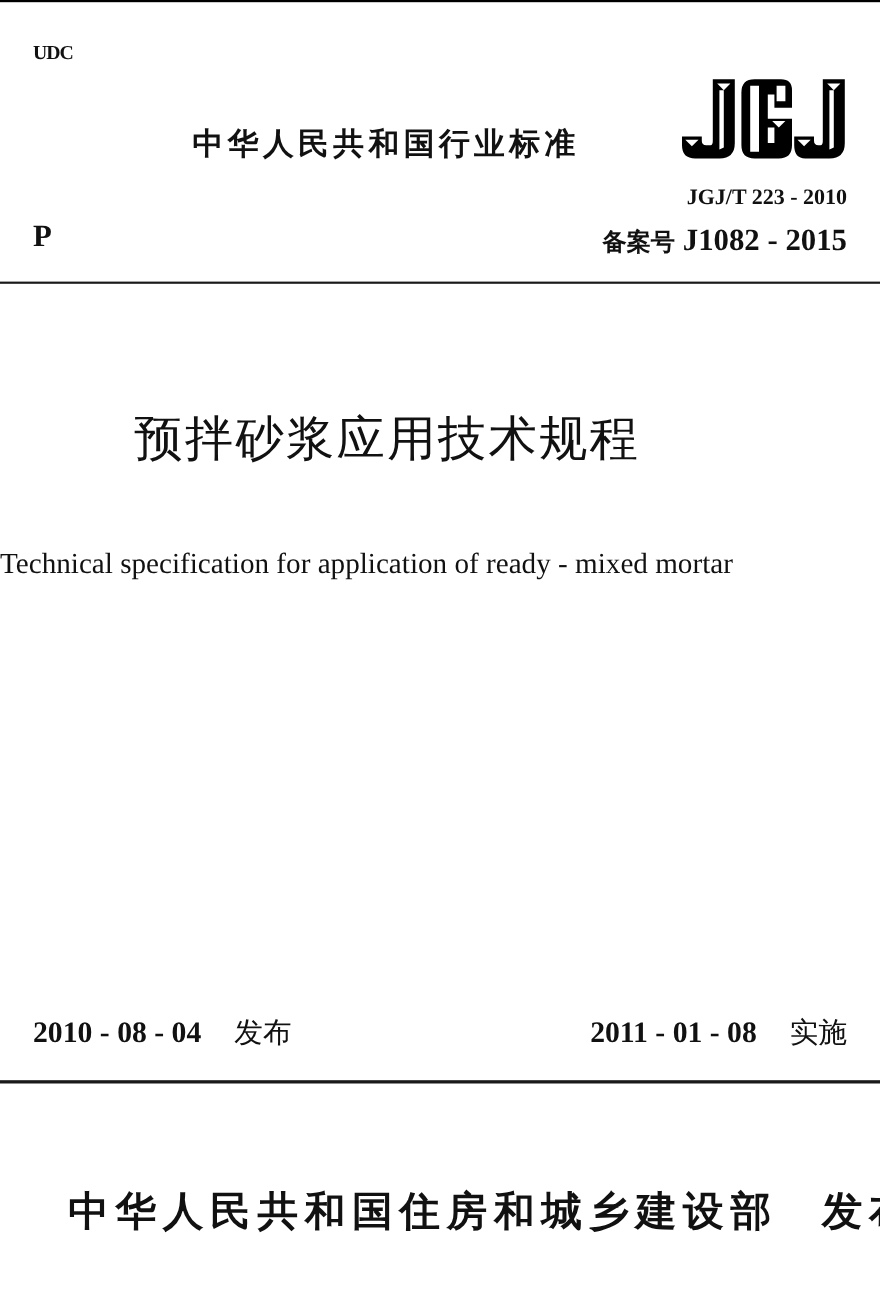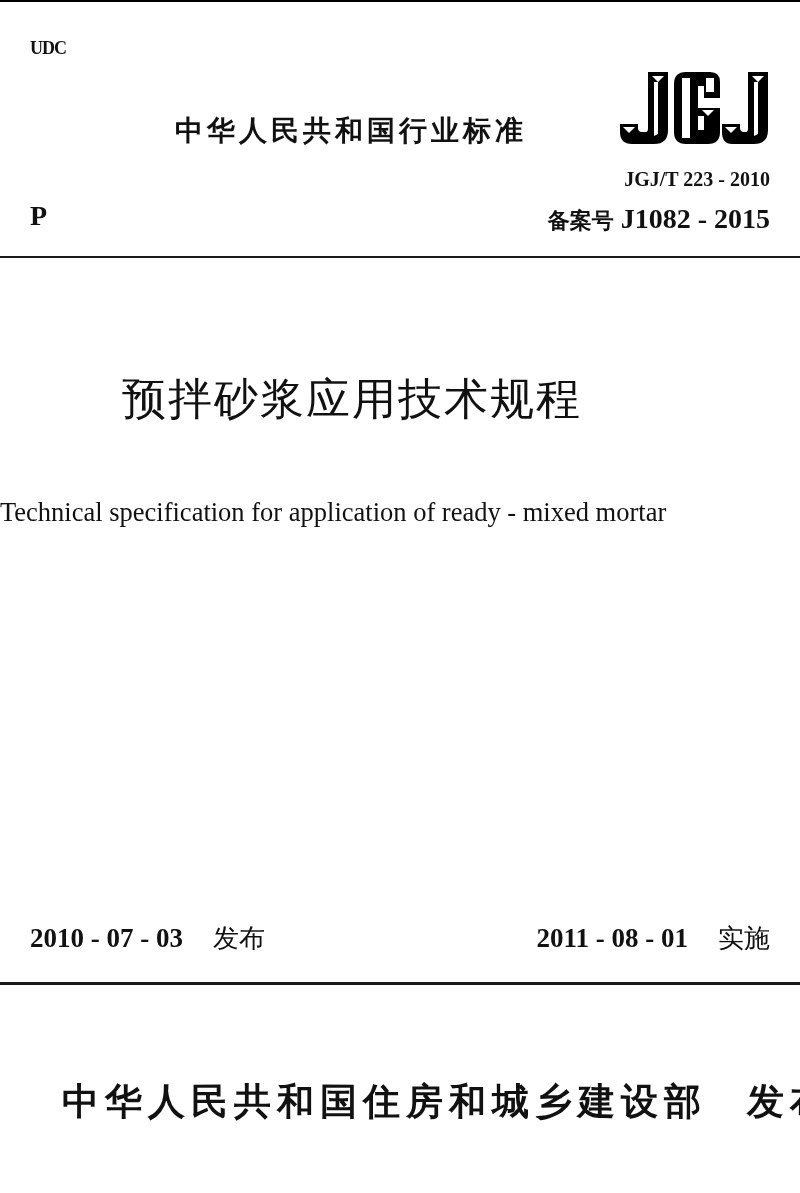--- a/index.html
+++ b/index.html
@@ -70,24 +70,24 @@
 
 <div class="abs serif-bold p-letter">P</div>
 
 <div class="abs rule rule1"></div>
 
 <div class="abs serif title-cn">预拌砂浆应用技术规程</div>
 
 <div class="abs serif title-en">Technical specification for application of ready - mixed mortar</div>
 
 <div class="abs serif-bold date-left">
-  <span>2010 - 07 - 03</span><span class="lbl">发布</span>
+  <span>2010 - 08 - 04</span><span class="lbl">发布</span>
 </div>
 
 <div class="abs serif-bold date-right">
-  <span>2011 - 08 - 01</span><span class="lbl">实施</span>
+  <span>2011 - 01 - 08</span><span class="lbl">实施</span>
 </div>
 
 <div class="abs rule rule2"></div>
 
 <div class="abs sans publisher">
   <span>中华人民共和国住房和城乡建设部</span><span class="lbl">发布</span>
 </div>
 
 </body></html>

